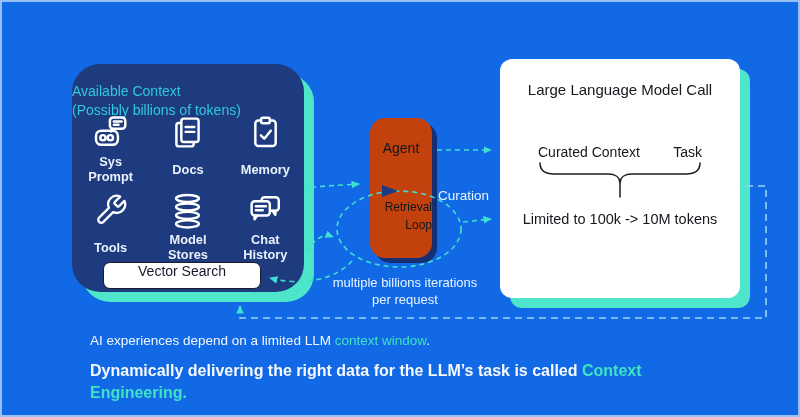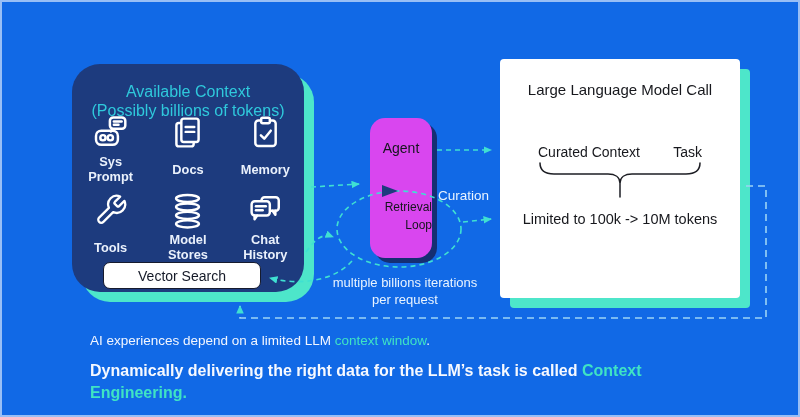--- a/index.html
+++ b/index.html
@@ -8,50 +8,50 @@
     background:#1169E6;
     font-family:"Liberation Sans", sans-serif;
     outline:2px solid rgba(226,238,255,.65);outline-offset:-2px;
   }
   
   .ctx-box{
     position:absolute;left:72px;top:64px;width:232px;height:228px;
     background:#1D3B7E;border-radius:28px;
     box-shadow:10px 10px 0 0 #4DE6CA;
   }
-  .ctx-title{position:absolute;top:18px;left:0;width:100%;text-align:center;
-    color:#2FC9DC;font-size:16px;line-height:19px;}
+  .ctx-title{position:absolute;top:18px;left:0;width:100%;
+    color:#2FC9DC;font-size:14px;line-height:19px;}
   .ctx-grid{position:absolute;top:48px;left:0;width:100%;
     display:grid;grid-template-columns:repeat(3,1fr);grid-auto-rows:76px;row-gap:2px;}
   .cell{display:flex;flex-direction:column;align-items:center;font-weight:bold;}
   .cell-icon{height:40px;display:flex;align-items:center;justify-content:center;}
   .cell-label{height:34px;display:flex;align-items:center;justify-content:center;
     text-align:center;color:#EAF1FC;font-size:12.8px;line-height:15px;width:66px;}
   .vs-btn{
     position:absolute;left:31px;top:198px;width:158px;height:27px;
     background:#ffffff;border:1.5px solid #161b2e;border-radius:7px;
-    display:flex;align-items:center;justify-content:center;
+    display:flex;align-items:flex-start;justify-content:center;
     color:#151a28;font-size:14px;box-sizing:border-box;
   }
   
   .agent-box{
     position:absolute;left:370px;top:118px;width:62px;height:140px;
-    background:#d946ef;border-radius:15px;box-shadow:5px 5px 0 0 #152F72;
+    background:#c2410c;border-radius:15px;box-shadow:5px 5px 0 0 #152F72;
   }
   .agent-label{position:absolute;top:22px;left:0;width:100%;text-align:center;
     color:#15161c;font-size:14px;}
   .loop-label{position:absolute;top:80px;left:0;width:100%;text-align:right;
     color:#15161c;font-size:12px;line-height:18px;}
   .curation{position:absolute;left:438px;top:188px;color:#E9F4FF;font-size:13.5px;z-index:6;}
   .loop-note{position:absolute;left:323px;top:274px;width:164px;text-align:center;
     color:#E9F4FF;font-size:13px;line-height:17px;z-index:6;}
   
   .llm-box{
     position:absolute;left:500px;top:59px;width:240px;height:239px;
-    background:#ffffff;border-radius:4px;box-shadow:10px 10px 0 0 #4DE6CA;
+    background:#ffffff;border-radius:12px;box-shadow:10px 10px 0 0 #4DE6CA;
   }
   .llm-title{position:absolute;top:22px;left:0;width:100%;text-align:center;
     color:#17181d;font-size:15px;}
   .llm-row{position:absolute;top:85px;left:38px;width:164px;
     display:flex;justify-content:space-between;color:#17181d;font-size:14px;}
   .llm-brace{position:absolute;top:101px;left:38px;}
   .llm-limit{position:absolute;top:152px;left:0;width:100%;text-align:center;
     color:#17181d;font-size:14.5px;}
   
   .cap1{position:absolute;left:90px;top:333px;color:#F2F6FF;font-size:13.5px;}

